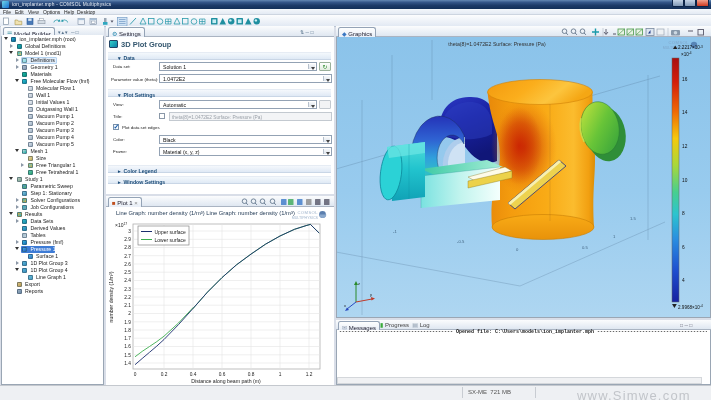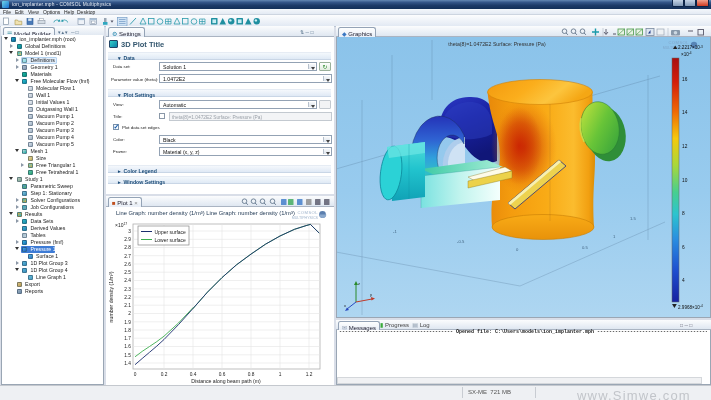--- a/index.html
+++ b/index.html
@@ -199,21 +199,21 @@
 </div>
 </div>
 
 <div class="abs panel" style="left:106px;top:26px;width:228px;height:168px;"></div>
 <div class="abs phead" style="left:106px;top:26px;width:228px;height:11px;"></div>
 <div class="abs tab" style="left:108px;top:27px;"><span style="color:#2a8ab0;">⚙</span> Settings</div>
 <div class="abs" style="left:300px;top:29px;width:32px;height:6px;font-size:5px;color:#57728c;">⇅ ─ □</div>
 <div id="settings" class="abs" style="left:106px;top:37px;width:228px;height:157px;background:#fff;overflow:hidden;">
 
   <div class="abs" style="left:3px;top:3px;width:9px;height:8px;background:linear-gradient(135deg,#35d0c8,#0a7fa8);border:1px solid #246;border-radius:1px;"></div>
-  <div class="abs" style="left:15px;top:3px;font-size:7.5px;font-weight:bold;color:#33566e;">3D Plot Title</div>
+  <div class="abs" style="left:15px;top:3px;font-size:7.5px;font-weight:bold;color:#33566e;">3D Plot Group</div>
 
   <div class="sect" style="top:15px;">▾&nbsp; Data</div>
   <div class="lbl" style="left:7px;top:27px;">Data set:</div>
   <div class="combo" style="left:53px;top:25px;width:158px;">Solution 1<span class="cbtn"></span></div>
   <div class="abs" style="left:213px;top:25px;width:12px;height:9px;background:linear-gradient(#fdfefd,#e2ecdf);border:1px solid #9ab09a;border-radius:1px;color:#2c8c2c;font-size:6px;padding-left:2.5px;">↻</div>
   <div class="lbl" style="left:5px;top:40px;">Parameter value (theta):</div>
   <div class="combo" style="left:53px;top:37px;width:173px;">1.0472E2<span class="cbtn"></span></div>
 
   <div class="sect" style="top:52px;">▾&nbsp; Plot Settings</div>
   <div class="lbl" style="left:7px;top:65px;">View:</div>

